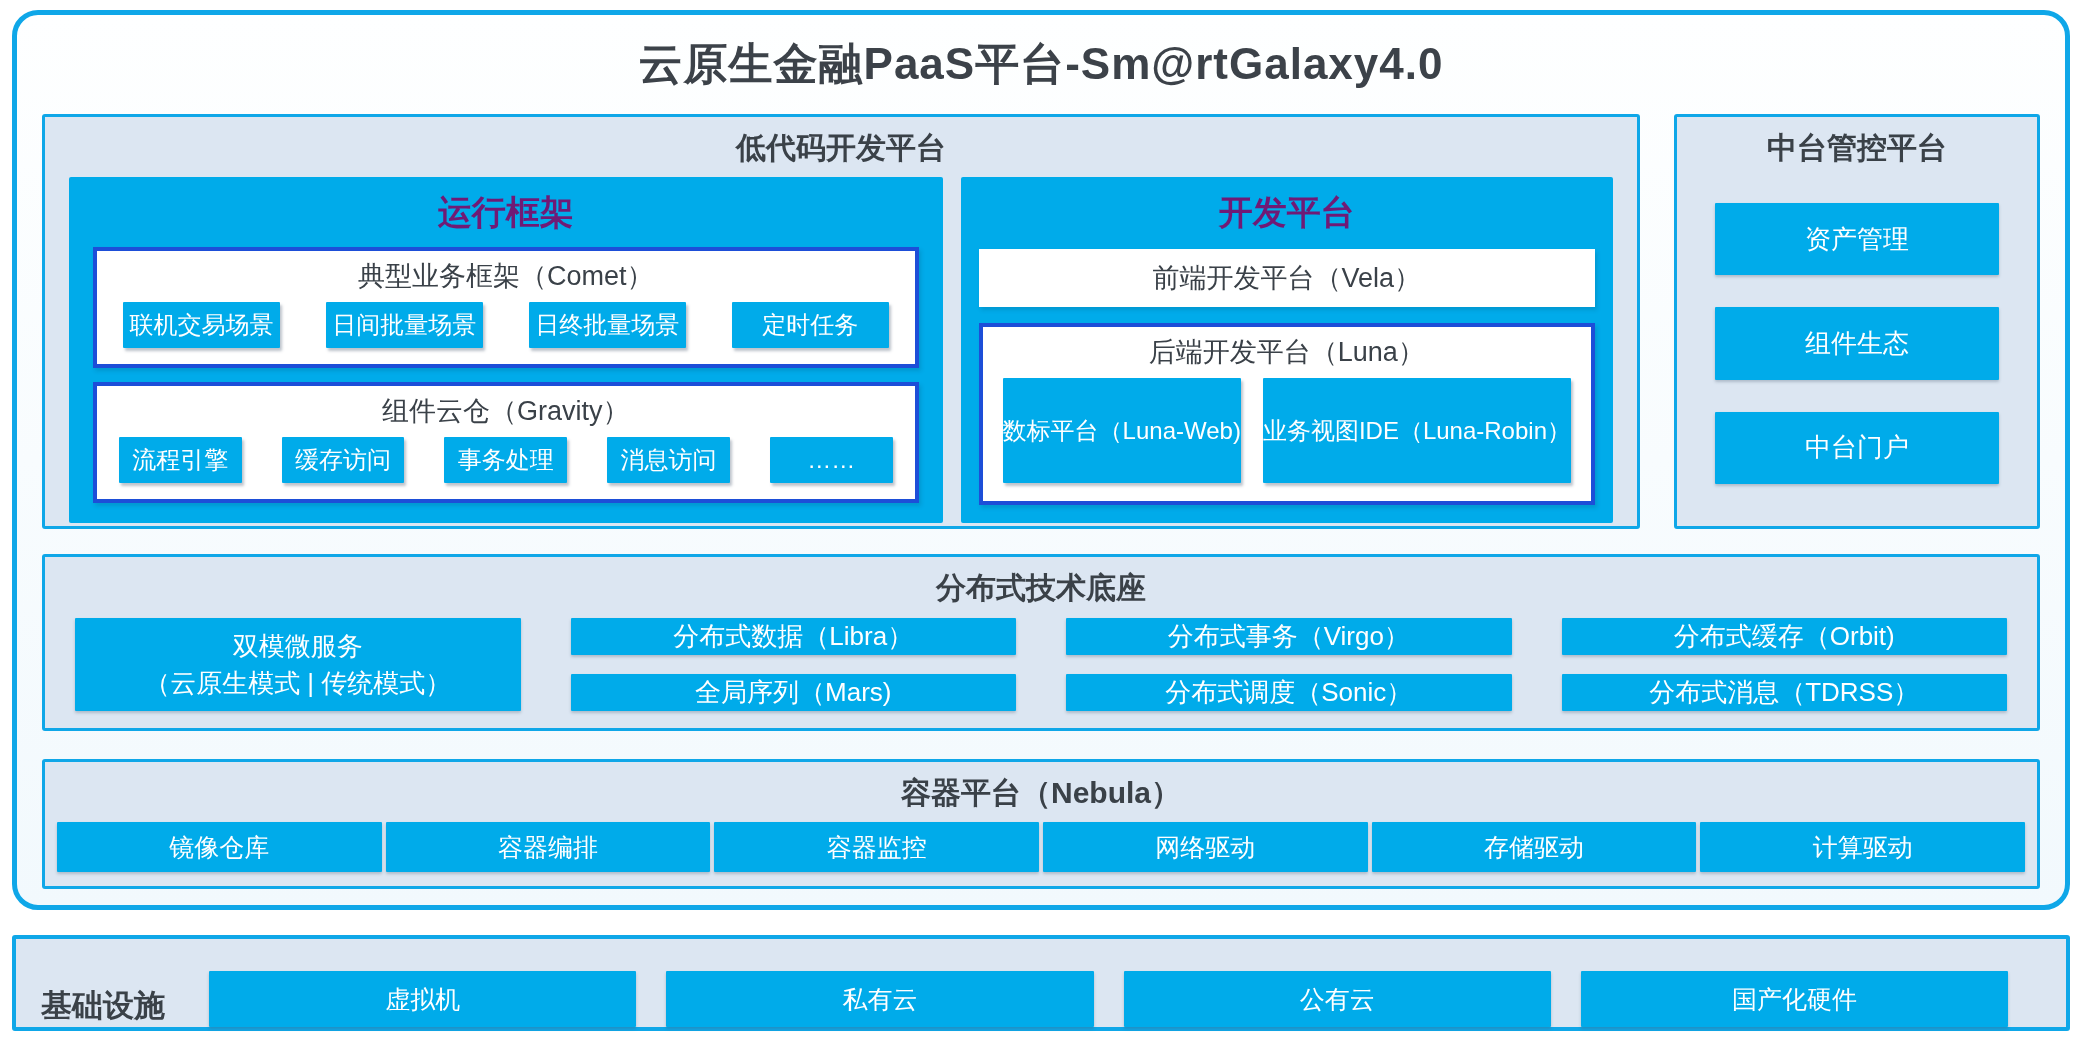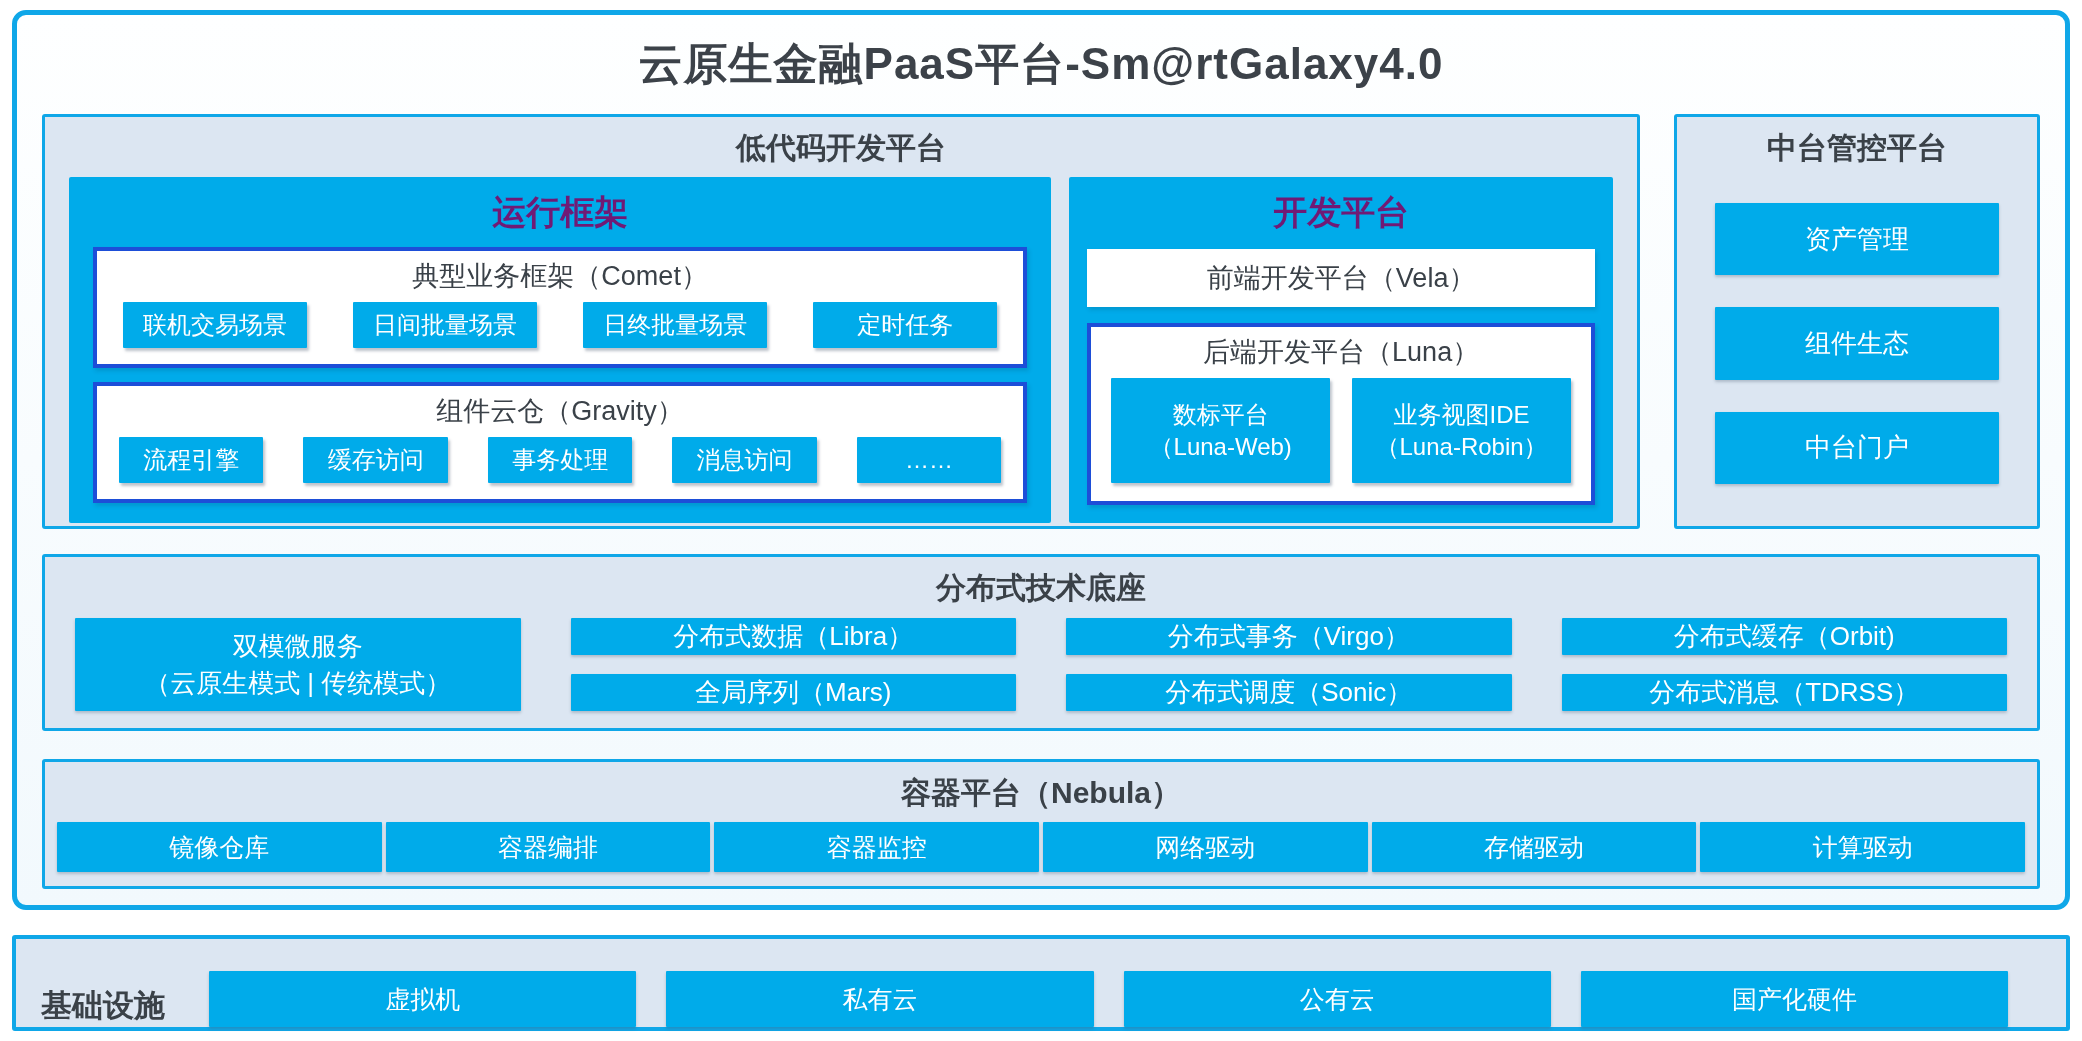--- a/index.html
+++ b/index.html
@@ -7,21 +7,21 @@
   body {
     position: relative;
     background: #ffffff;
     font-family: "Liberation Sans", "DejaVu Sans", sans-serif;
     color: #3A4148;
   }
   
   .outer-frame {
     position: absolute; left: 12px; top: 10px;
     width: 2058px; height: 900px;
-    border: 5px solid #0FA7E8; border-radius: 14px;
+    border: 5px solid #0FA7E8; border-radius: 26px;
     background: linear-gradient(180deg, #FEFFFF 0%, #F2F9FD 100%);
     display: flex; flex-direction: column;
     padding: 0 25px 16px 25px;
   }
   .main-title {
     flex: 1; min-height: 80px;
     display: flex; align-items: center; justify-content: center;
     font-size: 44px; font-weight: bold; color: #3C4249;
     letter-spacing: 1px;
   }
@@ -70,21 +70,21 @@
   .btn-row .btn { flex: 1; height: 46px; }
   .gravity-row { gap: 40px; padding: 0 22px 16px 22px; }
   
   .vela-box {
     background: #ffffff; height: 58px; margin: 2px 0 16px 0;
     display: flex; align-items: center; justify-content: center;
     font-size: 27px; box-shadow: 2px 3px 4px rgba(0,80,120,.22);
   }
   .luna-box { flex: 1; }
   .luna-btn-row { flex: 1; display: flex; gap: 22px; padding: 0 20px 18px 20px; }
-  .luna-btn { flex: 1; flex-direction: column; line-height: 1.32; white-space: nowrap; }
+  .luna-btn { flex: 1; flex-direction: row; line-height: 1.32; white-space: nowrap; }
   
   .mid-panel { width: 366px; }
   .mid-buttons { flex: 1; display: flex; flex-direction: column; gap: 32px; padding: 28px 38px 42px 38px; }
   .mid-buttons .btn { flex: 1; }
   
   .dist-panel { height: 177px; margin-top: 25px; }
   .dist-body {
     flex: 1; display: grid;
     grid-template-columns: repeat(4, 1fr);
     grid-template-rows: 1fr 1fr;

